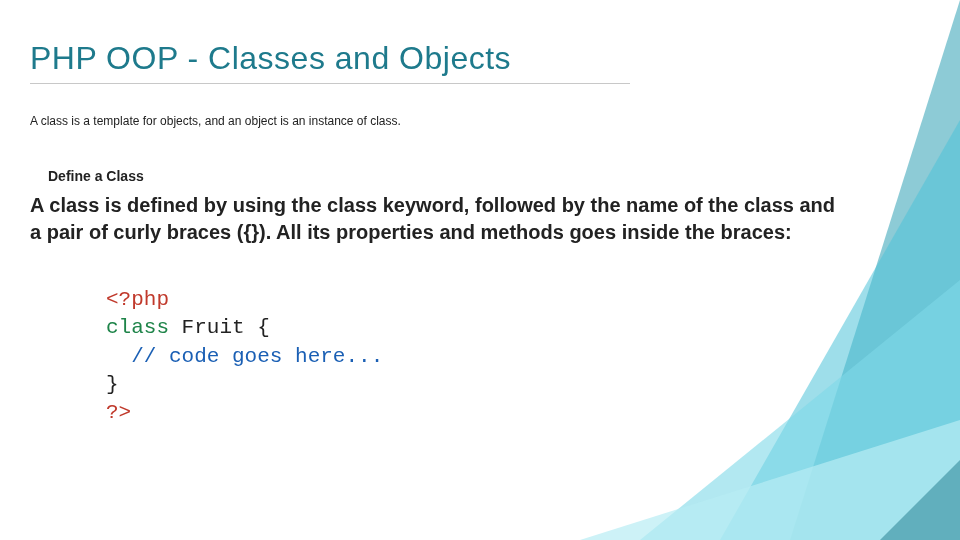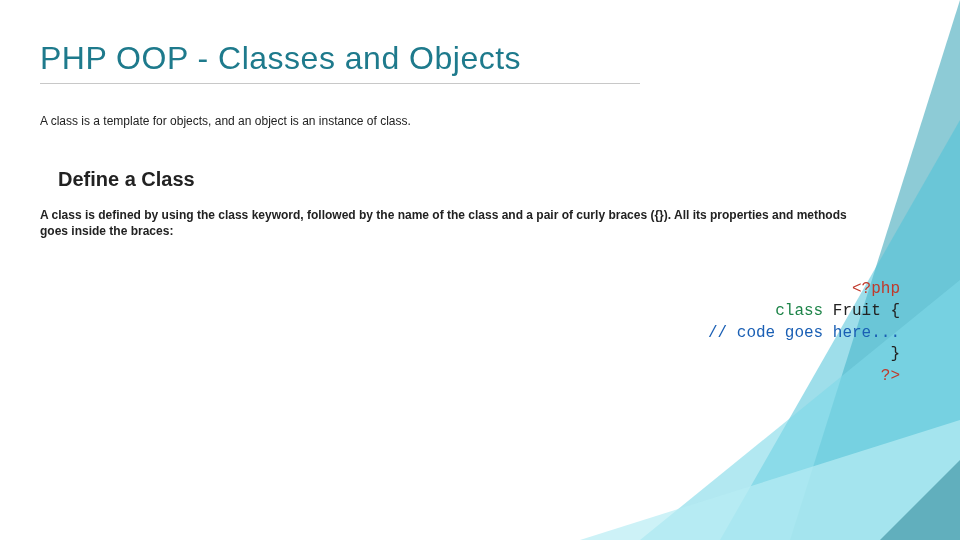--- a/index.html
+++ b/index.html
@@ -9,21 +9,21 @@
     }
     body {
       width: 960px;
       height: 540px;
       background: #ffffff;
       position: relative;
       font-family: "Trebuchet MS", "Segoe UI", Tahoma, sans-serif;
       overflow: hidden;
     }
     .content {
-      padding: 40px 60px 0 40px;
+      padding: 40px 60px 0 30px;
       position: relative;
       z-index: 2;
     }
     .title {
       font-size: 32px;
       font-weight: normal;
       color: #1e7a8c;
       margin-bottom: 6px;
       letter-spacing: 0.5px;
     }
@@ -32,41 +32,40 @@
       height: 1px;
       background: #c8c8c8;
       margin-bottom: 30px;
     }
     .intro-text {
       font-size: 12px;
       color: #222;
       margin-bottom: 40px;
     }
     .section-heading {
-      font-size: 20px;
+      font-size: 14px;
       font-weight: bold;
       color: #222;
       margin-left: 18px;
-      margin-bottom: 16px;
+      margin-bottom: 8px;
     }
     .section-text {
-      font-size: 12px;
+      font-size: 20px;
       font-weight: bold;
       color: #222;
       line-height: 1.35;
       margin-bottom: 40px;
       max-width: 820px;
     }
     .code-block {
       font-family: Consolas, "Courier New", monospace;
-      font-size: 16px;
+      font-size: 21px;
       line-height: 1.35;
-      margin-left: 109px;
+      margin-left: 76px;
       white-space: pre;
-      text-align: right;
     }
     .c-red { color: #c0392b; }
     .c-green { color: #1e8449; }
     .c-blue { color: #1a5fb4; }
     .c-black { color: #222; }
     .decor {
       position: absolute;
       bottom: 0;
       right: 0;
       width: 380px;

